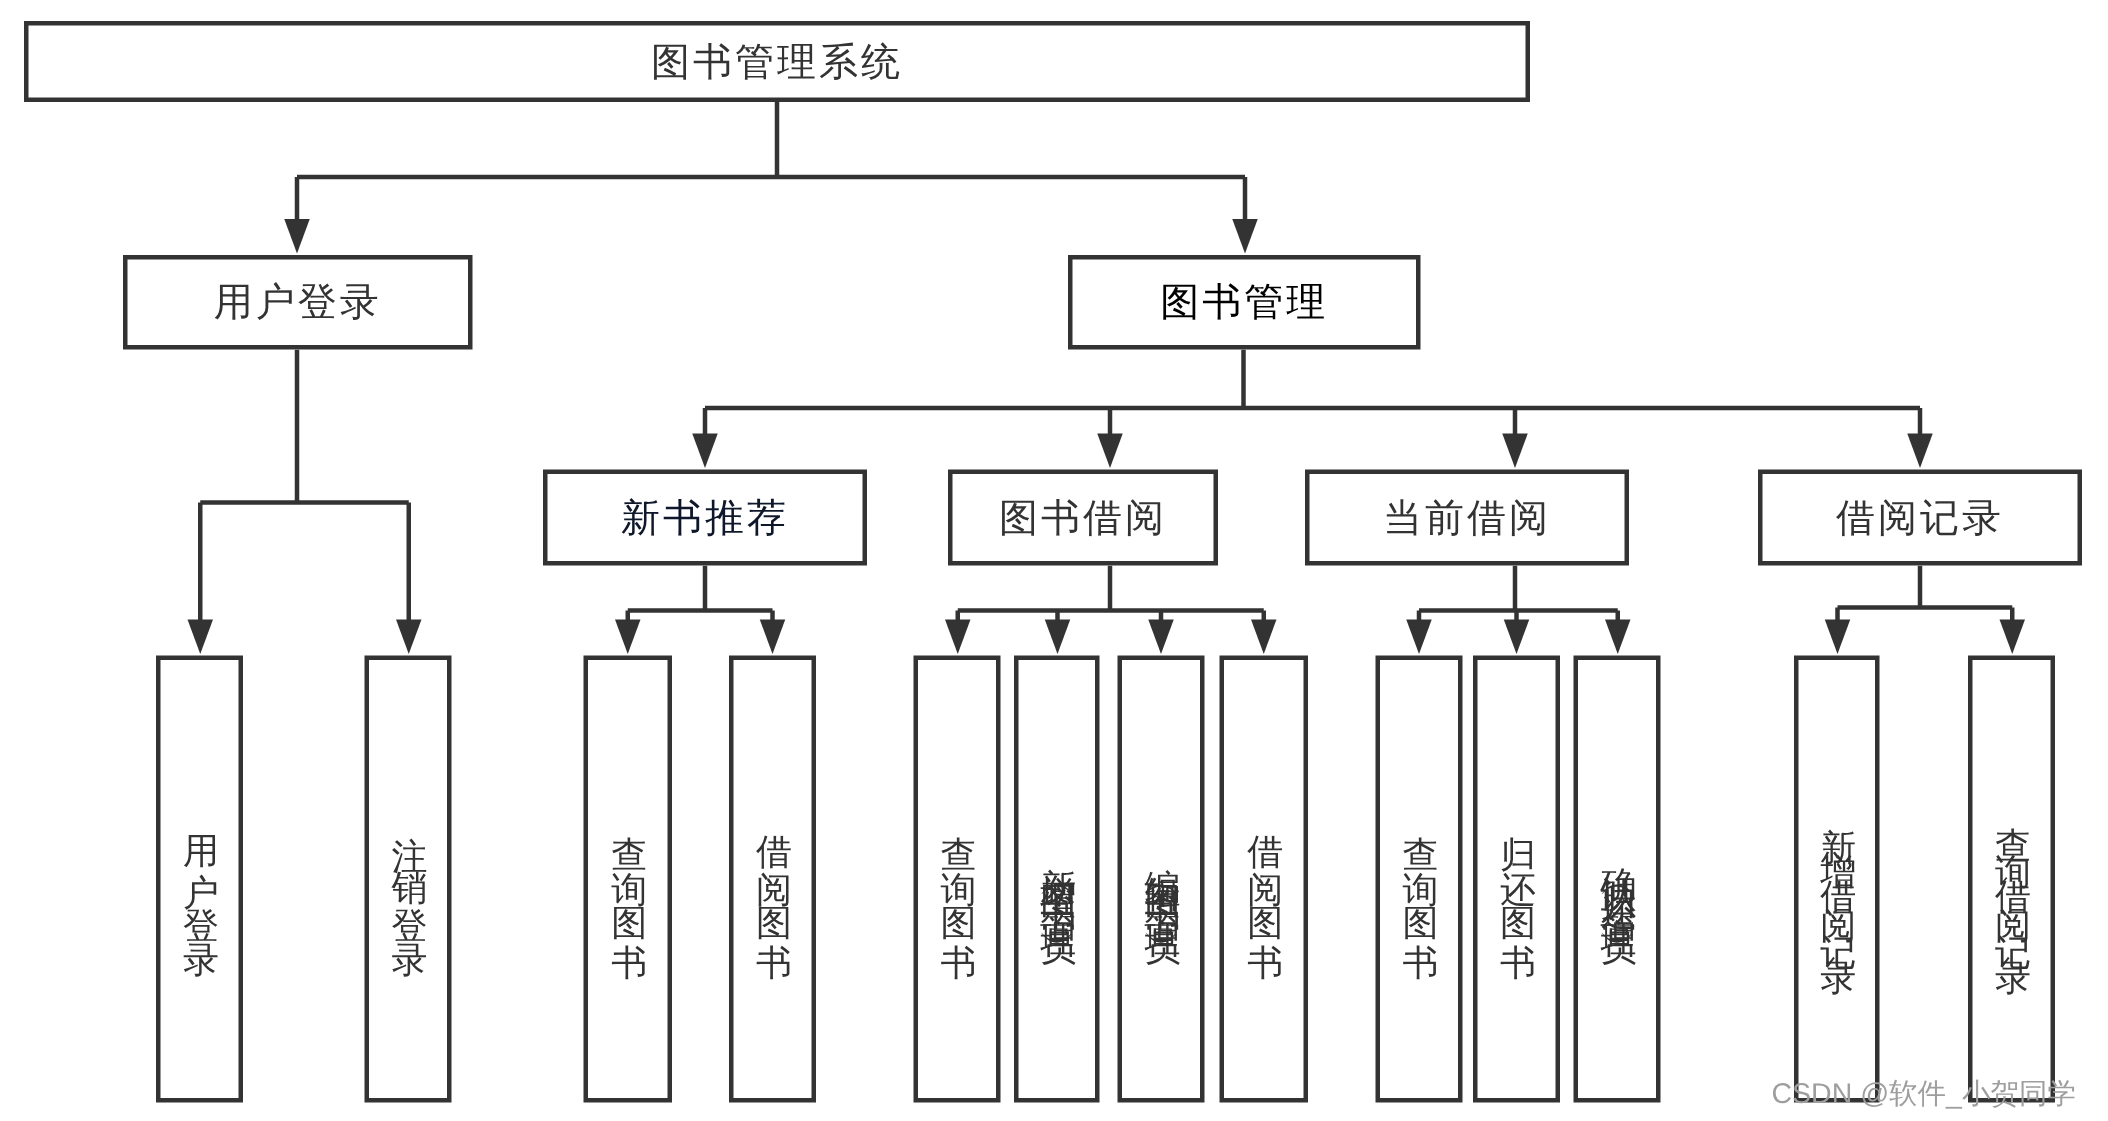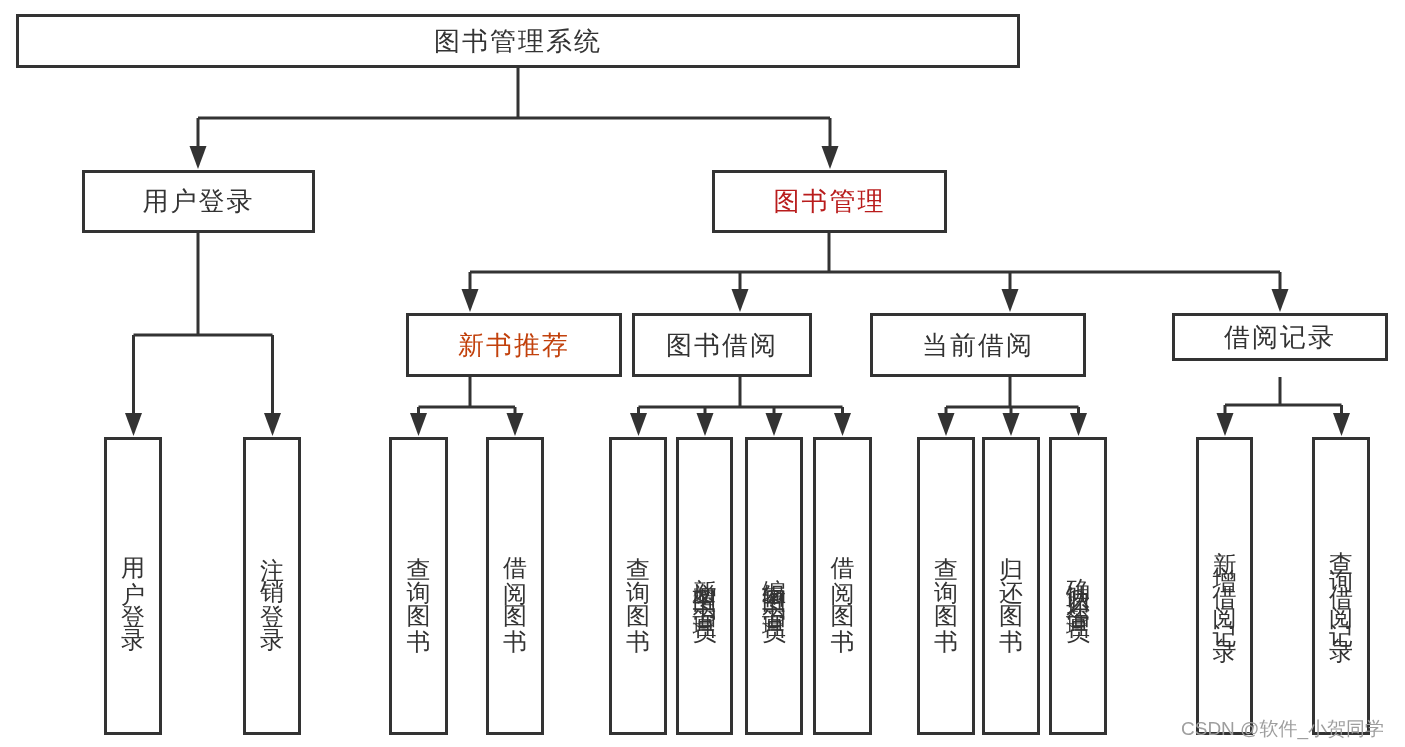--- a/index.html
+++ b/index.html
@@ -78,25 +78,25 @@
       <path d="M834 413 L851 413 L842.5 436 Z" fill="#333333"></path>
       <path d="M937.5 413 L954.5 413 L946 436 Z" fill="#333333"></path>
       <path d="M1002.5 413 L1019.5 413 L1011 436 Z" fill="#333333"></path>
       <path d="M1070 413 L1087 413 L1078.5 436 Z" fill="#333333"></path>
       <path d="M1216.5 413 L1233.5 413 L1225 436 Z" fill="#333333"></path>
       <path d="M1333 413 L1350 413 L1341.5 436 Z" fill="#333333"></path>
     </svg>
   <div id="nodes">
       <div class="node h-node" style="left: 16px; top: 14px; width: 1004px; height: 54px; border-color: rgb(51, 51, 51); background: rgb(255, 255, 255); color: rgb(51, 51, 51);">图书管理系统</div>
       <div class="node h-node" style="left: 82px; top: 170px; width: 233px; height: 63px; border-color: rgb(51, 51, 51); background: rgb(255, 255, 255); color: rgb(51, 51, 51);">用户登录</div>
-      <div class="node h-node" style="left: 712px; top: 170px; width: 235px; height: 63px; border-color: rgb(51, 51, 51); background: rgb(255, 255, 255); color: #b91c1c;">图书管理</div>
-      <div class="node h-node" style="left: 362px; top: 313px; width: 216px; height: 64px; border-color: rgb(51, 51, 51); background: rgb(255, 255, 255); color: #c2410c; margin-left: 44px;">新书推荐</div>
+      <div class="node h-node" style="left: 712px; top: 170px; width: 235px; height: 63px; border-color: rgb(51, 51, 51); background: rgb(255, 255, 255); color: #000000;">图书管理</div>
+      <div class="node h-node" style="left: 362px; top: 313px; width: 216px; height: 64px; border-color: rgb(51, 51, 51); background: rgb(255, 255, 255); color: #0f172a;">新书推荐</div>
       <div class="node h-node" style="left: 632px; top: 313px; width: 180px; height: 64px; border-color: rgb(51, 51, 51); background: rgb(255, 255, 255); color: rgb(51, 51, 51);">图书借阅</div>
       <div class="node h-node" style="left: 870px; top: 313px; width: 216px; height: 64px; border-color: rgb(51, 51, 51); background: rgb(255, 255, 255); color: rgb(51, 51, 51);">当前借阅</div>
-      <div class="node h-node" style="left: 1172px; top: 313px; width: 216px; height: 48px; border-color: rgb(51, 51, 51); background: rgb(255, 255, 255); color: rgb(51, 51, 51);">借阅记录</div>
+      <div class="node h-node" style="left: 1172px; top: 313px; width: 216px; height: 64px; border-color: rgb(51, 51, 51); background: rgb(255, 255, 255); color: rgb(51, 51, 51);">借阅记录</div>
       <div class="node v-node" style="left: 104px; top: 437px; width: 58px; height: 298px; border-color: rgb(51, 51, 51); background: rgb(255, 255, 255); color: rgb(51, 51, 51); letter-spacing: 24px;">用户登录</div>
       <div class="node v-node" style="left: 243px; top: 437px; width: 58px; height: 298px; border-color: rgb(51, 51, 51); background: rgb(255, 255, 255); color: rgb(51, 51, 51); letter-spacing: 24px;">注销登录</div>
       <div class="node v-node" style="left: 389px; top: 437px; width: 59px; height: 298px; border-color: rgb(51, 51, 51); background: rgb(255, 255, 255); color: rgb(51, 51, 51); letter-spacing: 24px;">查询图书</div>
       <div class="node v-node" style="left: 486px; top: 437px; width: 58px; height: 298px; border-color: rgb(51, 51, 51); background: rgb(255, 255, 255); color: rgb(51, 51, 51); letter-spacing: 24px;">借阅图书</div>
       <div class="node v-node" style="left: 609px; top: 437px; width: 58px; height: 298px; border-color: rgb(51, 51, 51); background: rgb(255, 255, 255); color: rgb(51, 51, 51); letter-spacing: 24px;">查询图书</div>
       <div class="node v-node" style="left: 676px; top: 437px; width: 57px; height: 298px; border-color: rgb(51, 51, 51); background: rgb(255, 255, 255); color: rgb(51, 51, 51); letter-spacing: 6px;">新增图书（管理员）</div>
       <div class="node v-node" style="left: 745px; top: 437px; width: 58px; height: 298px; border-color: rgb(51, 51, 51); background: rgb(255, 255, 255); color: rgb(51, 51, 51); letter-spacing: 6px;">编辑图书（管理员）</div>
       <div class="node v-node" style="left: 813px; top: 437px; width: 59px; height: 298px; border-color: rgb(51, 51, 51); background: rgb(255, 255, 255); color: rgb(51, 51, 51); letter-spacing: 24px;">借阅图书</div>
       <div class="node v-node" style="left: 917px; top: 437px; width: 58px; height: 298px; border-color: rgb(51, 51, 51); background: rgb(255, 255, 255); color: rgb(51, 51, 51); letter-spacing: 24px;">查询图书</div>
       <div class="node v-node" style="left: 982px; top: 437px; width: 58px; height: 298px; border-color: rgb(51, 51, 51); background: rgb(255, 255, 255); color: rgb(51, 51, 51); letter-spacing: 24px;">归还图书</div>

